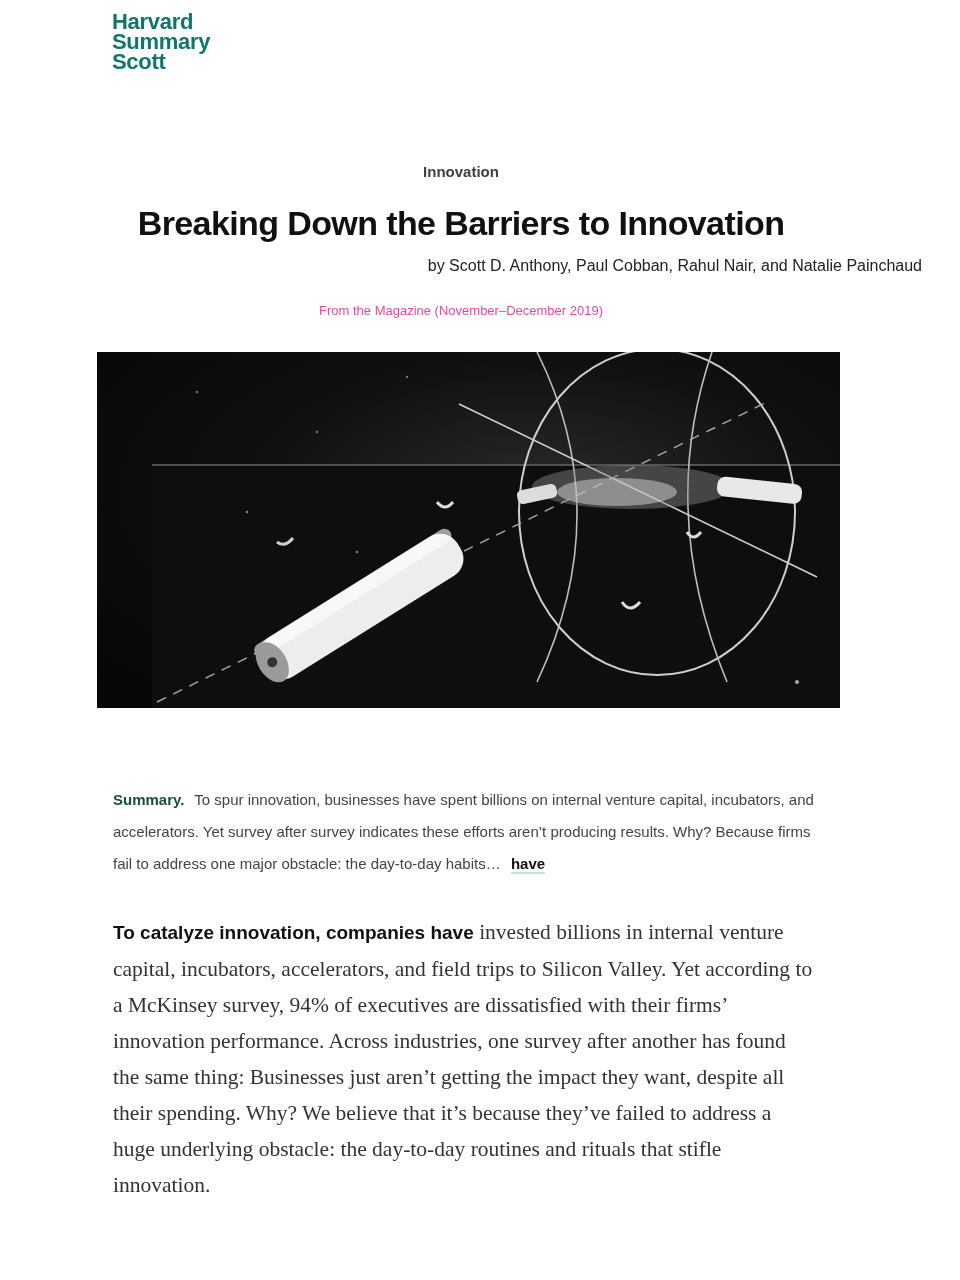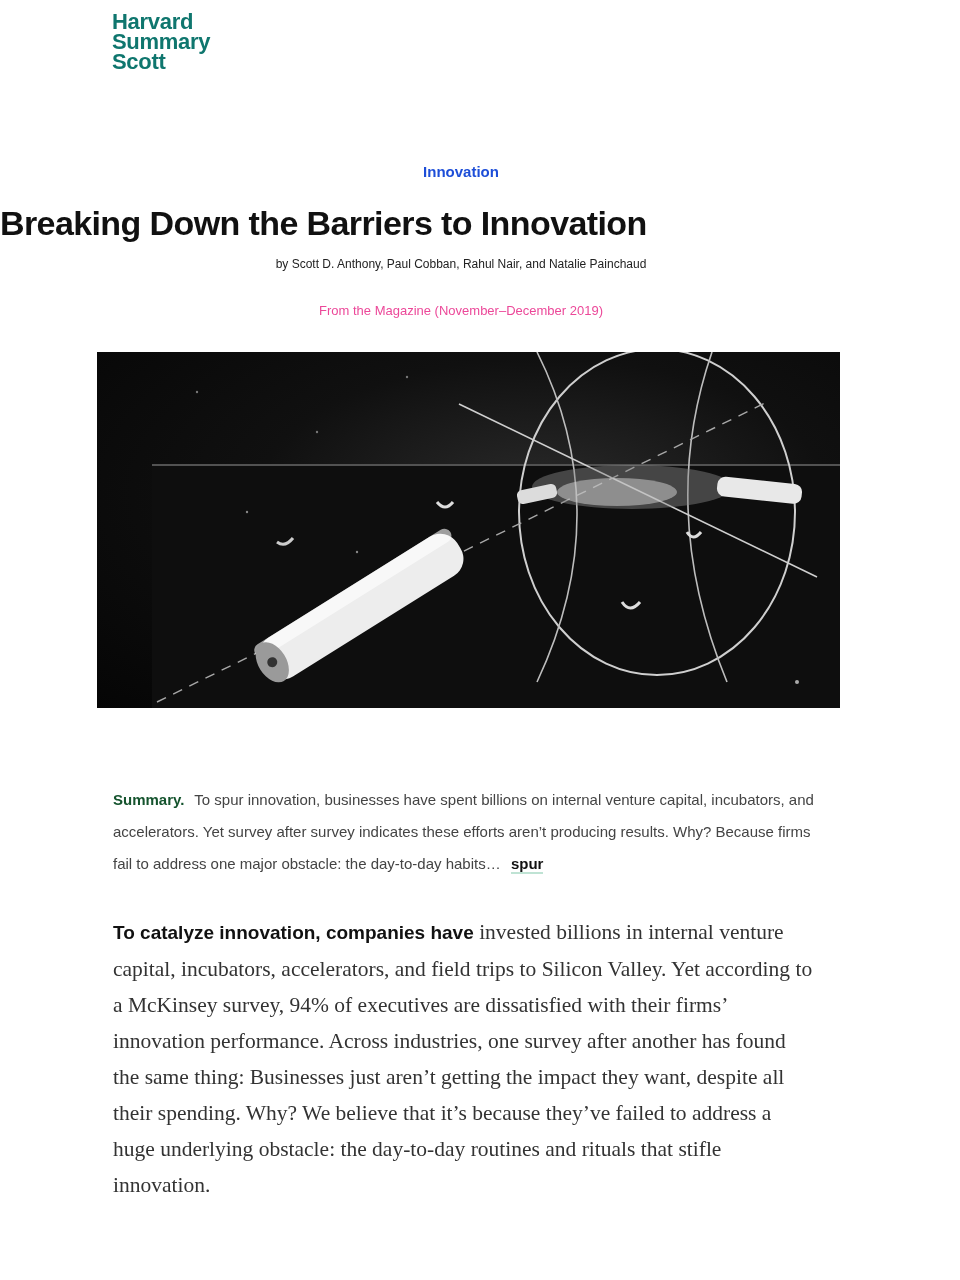--- a/index.html
+++ b/index.html
@@ -1,21 +1,21 @@
 <!DOCTYPE html>
 <html><head>
   <meta charset="utf-8">
   <style>
     html, body { margin: 0; padding: 0; background: #ffffff; }
     body { width: 960px; height: 1280px; position: relative; overflow: hidden; color: #111; }
     .logo { position: absolute; left: 112px; top: 12px; font-family: "Liberation Sans", sans-serif; font-weight: 900; font-size: 22px; line-height: 20px; letter-spacing: -0.3px; color: #0f766e; }
     .logo div { display: block; }
-    .topic { position: absolute; left: 0; width: 922px; top: 163px; text-align: center; font-family: "Liberation Sans", sans-serif; font-weight: bold; font-size: 15px; color: #1d4ed8; }
-    .title { position: absolute; left: 0; width: 922px; top: 204px; text-align: left; font-family: "Liberation Sans", sans-serif; font-weight: bold; font-size: 34px; letter-spacing: -0.6px; color: #111; margin: 0; }
-    .byline { position: absolute; left: 0; width: 922px; top: 257px; text-align: center; font-family: "Liberation Sans", sans-serif; font-size: 12px; color: #222; }
+    .topic { position: absolute; left: 0; width: 922px; top: 163px; text-align: center; font-family: "Liberation Sans", sans-serif; font-weight: bold; font-size: 15px; color: #404040; }
+    .title { position: absolute; left: 0; width: 922px; top: 204px; text-align: center; font-family: "Liberation Sans", sans-serif; font-weight: bold; font-size: 34px; letter-spacing: -0.6px; color: #111; margin: 0; }
+    .byline { position: absolute; left: 0; width: 922px; top: 257px; text-align: right; font-family: "Liberation Sans", sans-serif; font-size: 16px; color: #222; }
     .issue { position: absolute; left: 0; width: 922px; top: 303px; text-align: center; font-family: "Liberation Sans", sans-serif; font-size: 13px; color: #ec4899; }
     .hero { position: absolute; left: 97px; top: 352px; width: 743px; height: 356px; background: radial-gradient(ellipse at 60% 40%, #2a2a2a 0%, #101010 45%, #050505 100%); overflow: hidden; }
     .hero svg { display: block; }
     .summary { position: absolute; left: 113px; top: 784px; width: 710px; font-family: "Liberation Sans", sans-serif; font-size: 15px; line-height: 32px; color: #444; }
     .summary .label { font-weight: bold; color: #14532d; margin-right: 6px; }
     .summary .more { font-weight: bold; color: #111; text-decoration: none; border-bottom: 2px solid #bfe3d4; margin-left: 6px; cursor: pointer; }
     .body-text { position: absolute; left: 113px; top: 914px; width: 700px; font-family: "Liberation Serif", serif; font-size: 21.5px; line-height: 36px; color: #333; }
     .body-text .lead { font-family: "Liberation Sans", sans-serif; font-weight: bold; font-size: 19px; color: #111; }
   </style>
 </head>
@@ -69,18 +69,18 @@
     <circle cx="310" cy="25" r="1.2" fill="#777"></circle>
     <circle cx="150" cy="160" r="1.2" fill="#888"></circle>
     <circle cx="260" cy="200" r="1.2" fill="#888"></circle>
     <circle cx="700" cy="330" r="2" fill="#aaa"></circle>
   </svg>
 </div>
 
 <div class="summary">
   <span class="label">Summary.</span>
   <span>To spur innovation, businesses have spent billions on internal venture capital, incubators, and accelerators. Yet survey after survey indicates these efforts aren’t producing results. Why? Because firms fail to address one major obstacle: the day-to-day habits…</span>
-  <a class="more">spur</a>
+  <a class="more">have</a>
 </div>
 
 <div class="body-text">
   <span class="lead">To catalyze innovation, companies have</span><span> invested billions in internal venture capital, incubators, accelerators, and field trips to Silicon Valley. Yet according to a McKinsey survey, 94% of executives are dissatisfied with their firms’ innovation performance. Across industries, one survey after another has found the same thing: Businesses just aren’t getting the impact they want, despite all their spending. Why? We believe that it’s because they’ve failed to address a huge underlying obstacle: the day-to-day routines and rituals that stifle innovation.</span>
 </div>
 
 </body></html>

